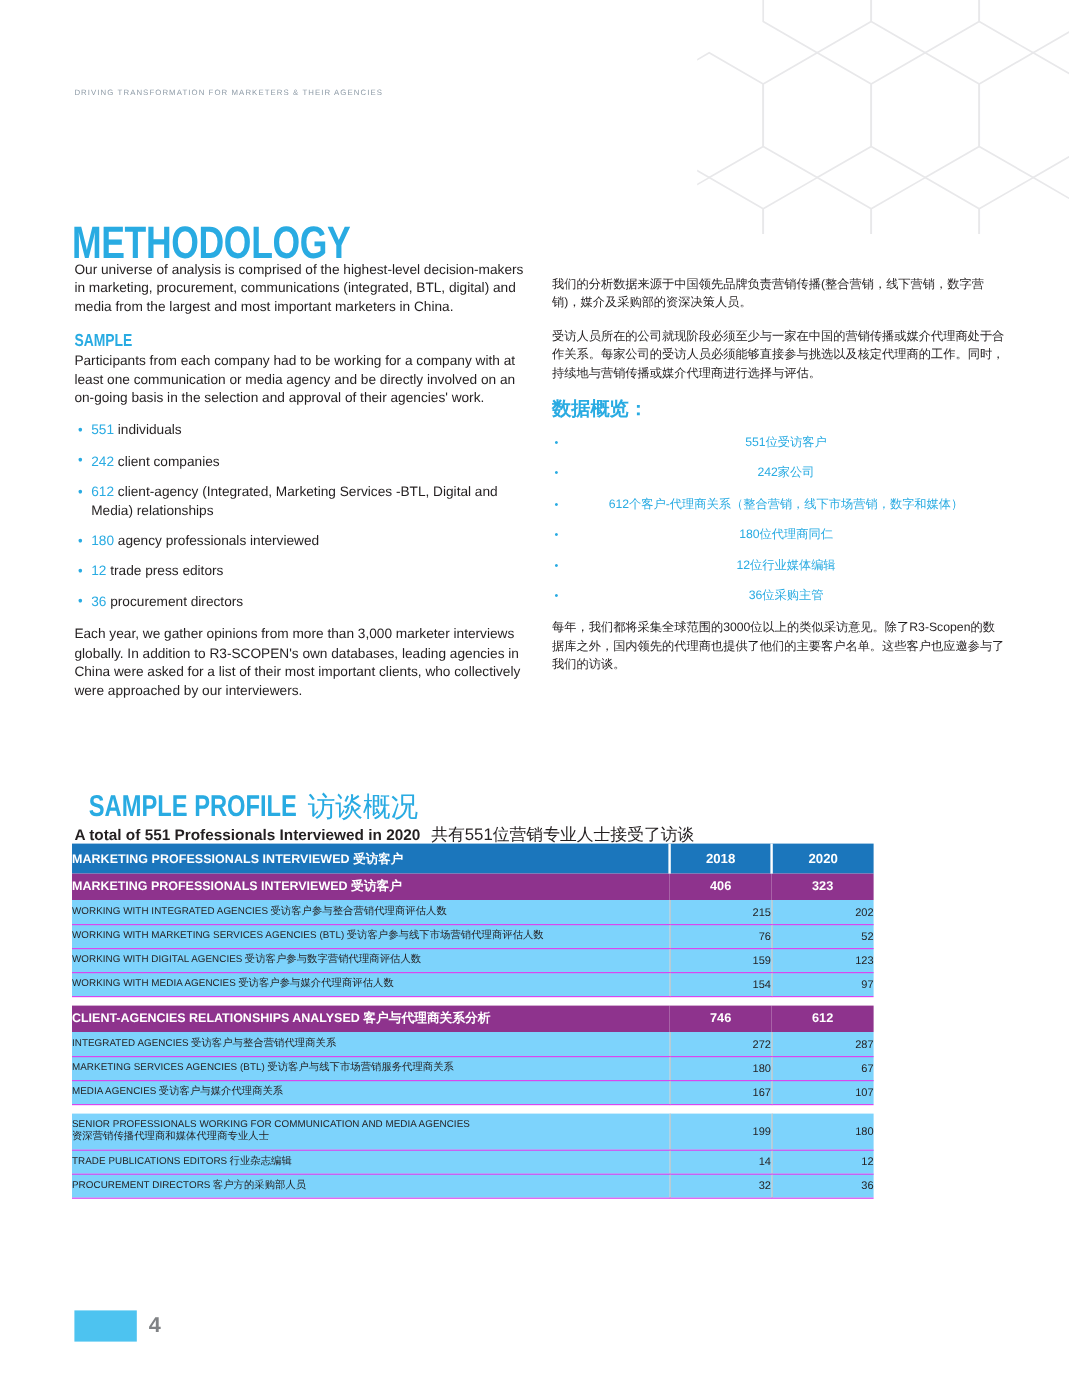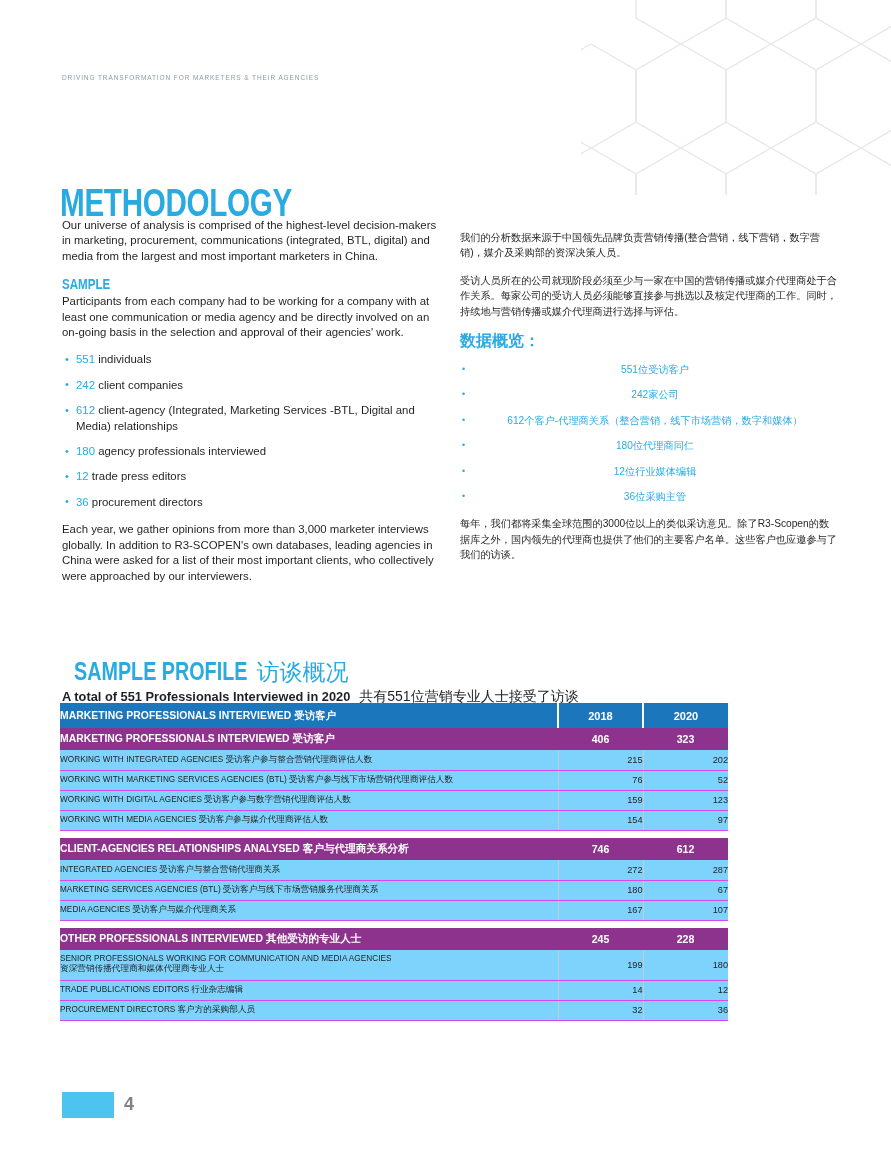--- a/index.html
+++ b/index.html
@@ -414,25 +414,20 @@
         <td class="d-val">67</td>
       </tr>
       <tr class="data-row">
         <td class="d-label"><span>MEDIA AGENCIES</span><span class="zh-in">受访客户与媒介代理商关系</span></td>
         <td class="d-val">167</td>
         <td class="d-val">107</td>
       </tr>
       <tr class="spacer-row">
         <td colspan="3"></td>
       </tr>
-      <tr class="section-row">
-        <td class="s-label"><span>OTHER PROFESSIONALS INTERVIEWED</span><span class="zh-in">其他受访的专业人士</span></td>
-        <td class="s-val">245</td>
-        <td class="s-val">228</td>
-      </tr>
       <tr class="data-row tall">
         <td class="d-label"><span>SENIOR PROFESSIONALS WORKING FOR COMMUNICATION AND MEDIA AGENCIES</span><span class="line2">资深营销传播代理商和媒体代理商专业人士</span></td>
         <td class="d-val">199</td>
         <td class="d-val">180</td>
       </tr>
       <tr class="data-row">
         <td class="d-label"><span>TRADE PUBLICATIONS EDITORS</span><span class="zh-in">行业杂志编辑</span></td>
         <td class="d-val">14</td>
         <td class="d-val">12</td>
       </tr>

